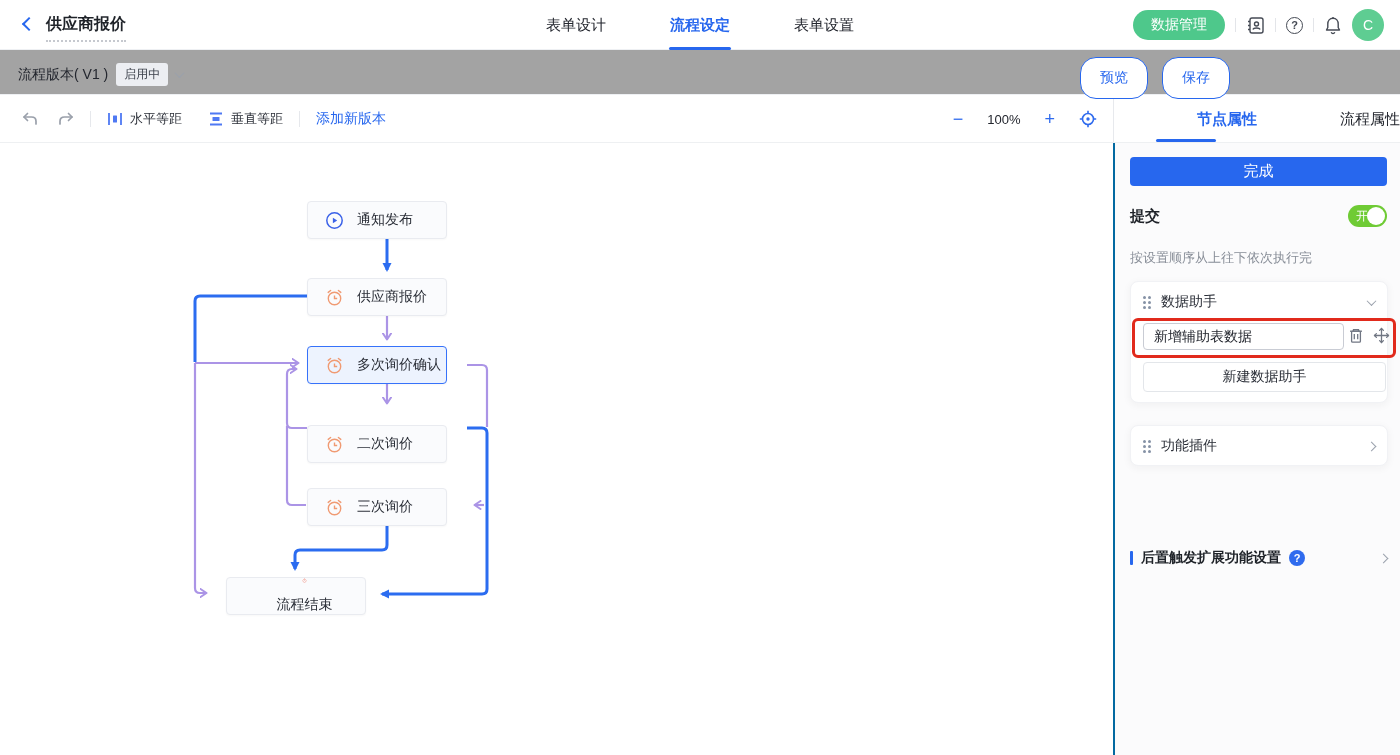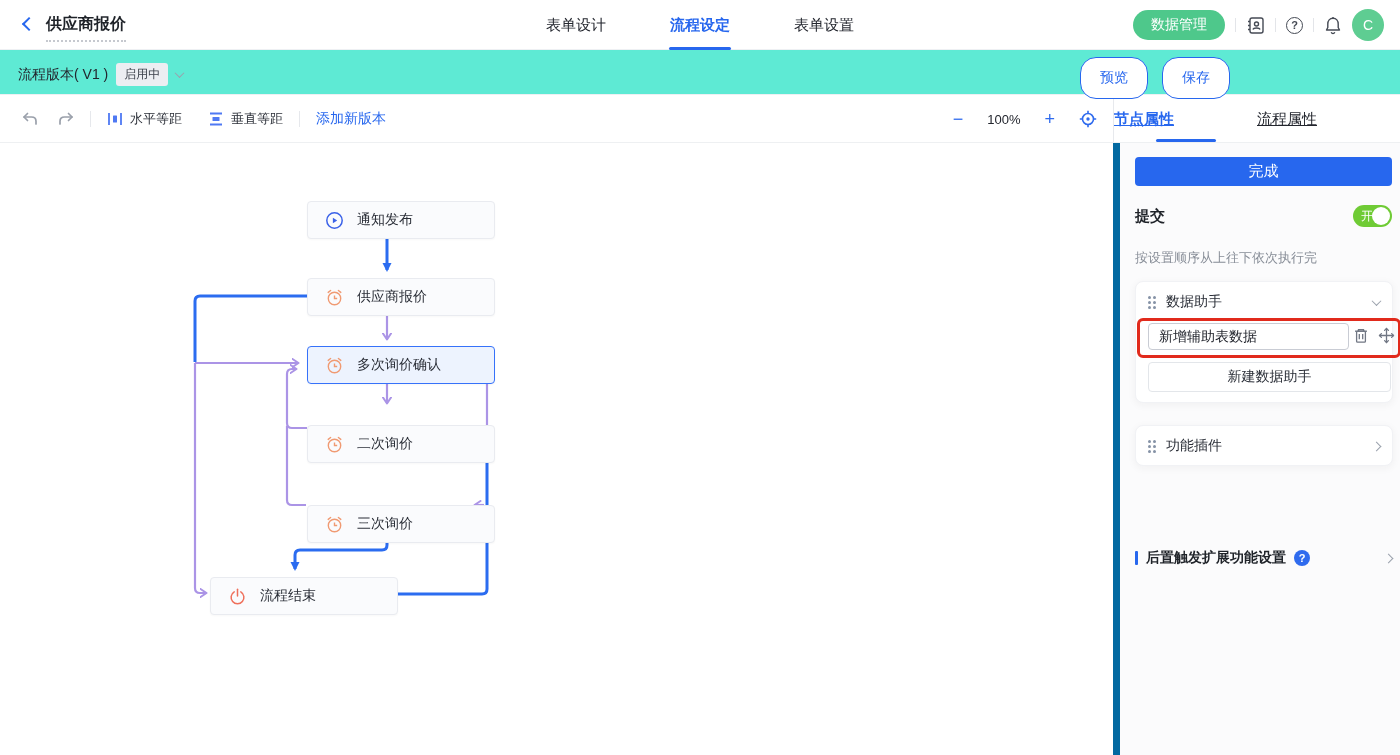--- a/index.html
+++ b/index.html
@@ -23,21 +23,21 @@
   .pill-green { height:30px; padding:0 18px; background:#4ec88b; color:#fff; font-size:14px;
     border:none; border-radius:16px; cursor:pointer; }
   .hsep { width:1px; height:14px; background:#e3e5e9; }
   .hicon { display:flex; align-items:center; justify-content:center; cursor:pointer; }
   .help-circle { width:17px; height:17px; border:1.4px solid #454a54; border-radius:50%;
     font-size:11px; font-weight:bold; color:#454a54; display:flex; align-items:center; justify-content:center; }
   .avatar { width:32px; height:32px; border-radius:50%; background:#5ecd92; color:#fff;
     font-size:14px; display:flex; align-items:center; justify-content:center; cursor:pointer; }
 
   
-  .subheader { position:absolute; left:0; top:50px; width:1400px; height:45px; background:#5eead4;
+  .subheader { position:absolute; left:0; top:50px; width:1400px; height:45px; background:#a3a3a3;
     border-bottom:1px solid #eef0f3; z-index:19; }
   .version { position:absolute; left:18px; top:13px; font-size:14px; color:#23262e; display:flex; align-items:center; gap:8px; }
   .badge { background:#eceef2; color:#3c414b; font-size:12px; padding:3px 8px; border-radius:3px; }
   .chev { display:inline-block; width:7px; height:7px; border-right:1.5px solid #9aa1ac; border-bottom:1.5px solid #9aa1ac; }
   .chev.down { transform:rotate(45deg) translate(-1px,-1px); }
   .chev.right { transform:rotate(-45deg); }
   .sub-actions { position:absolute; right:170px; top:7px; display:flex; gap:14px; }
   .pill-outline { height:42px; width:68px; border:1px solid #2767ee; color:#2767ee; background:#fff;
     font-size:14px; border-radius:16px; cursor:pointer; }
 
@@ -47,26 +47,26 @@
   .tb-btn { display:flex; align-items:center; gap:7px; cursor:pointer; font-size:13px; color:#2a2e37; }
   .tb-sep { width:1px; height:16px; background:#e6e8ec; margin:0 16px; }
   .tb-link { color:#2767ee; font-size:14px; cursor:pointer; }
   .zoomctl { position:absolute; right:16px; top:0; height:48px; display:flex; align-items:center; gap:24px; }
   .zbtn { color:#2f6bee; font-size:18px; cursor:pointer; line-height:1; }
   .zlevel { font-size:13px; color:#23262e; }
 
   
   .ptabs { position:absolute; left:1113px; top:95px; width:287px; height:48px; background:#fff;
     border-bottom:1px solid #eef0f2; border-left:1px solid #e7e9ed; display:flex; z-index:18; }
-  .ptab { flex:1; text-align:left; line-height:48px; font-size:15px; color:#23262e; position:relative; cursor:pointer;text-decoration:underline; }
+  .ptab { flex:1; text-align:right; line-height:48px; font-size:15px; color:#23262e; position:relative; cursor:pointer; }
   .ptab.active { color:#2767ee; font-weight:bold; }
   .ptab.active::after { content:""; position:absolute; left:50%; transform:translateX(-50%);
     bottom:0; width:60px; height:3px; background:#2767ee; border-radius:2px; }
   .panel { position:absolute; left:1113px; top:143px; width:287px; height:612px; background:#fbfbfc;
-    border-left:7px solid #0369a1; z-index:17; }
+    border-left:2px solid #0369a1; z-index:17; }
   .btn-complete { position:absolute; left:15px; top:14px; width:257px; height:29px; background:#2767ee;
     color:#fff; font-size:15px; border:none; border-radius:4px; cursor:pointer; }
   .submit-row { position:absolute; left:15px; top:62px; width:257px; display:flex; justify-content:space-between; align-items:center; }
   .submit-label { font-size:15px; font-weight:bold; color:#1f2329; }
   .toggle { width:39px; height:22px; border-radius:11px; background:#6fcb35; position:relative; cursor:pointer; }
   .toggle .t-txt { position:absolute; left:8px; top:4px; font-size:12px; color:#fff; line-height:1.2; }
   .toggle .t-knob { position:absolute; right:2px; top:2px; width:18px; height:18px; border-radius:50%; background:#fff; }
   .order-hint { position:absolute; left:15px; top:106px; font-size:13px; color:#878d97; }
 
   .card { position:absolute; left:15px; width:258px; background:#fff; border:1px solid #f1f2f5;
@@ -90,21 +90,21 @@
   .post-bar { width:3px; height:14px; background:#2767ee; border-radius:1px; }
   .post-title { font-size:14px; font-weight:bold; color:#1f2329; }
   .q-icon { width:16px; height:16px; border-radius:50%; background:#2f6bee; color:#fff; font-size:11px;
     font-weight:bold; display:flex; align-items:center; justify-content:center; }
 
   
   .canvas { position:absolute; left:0; top:143px; width:1113px; height:612px; background:#fff; }
   .edges { position:absolute; left:0; top:0; }
   .pe { stroke:#ab94e6; stroke-width:2.2; fill:none; }
   .be { stroke:#2b6cf0; stroke-width:3; fill:none; }
-  .node { position:absolute; width:188px; height:38px; background:#fafbfd; border:1px solid #e9ebf0;
+  .node { position:absolute; width:140px; height:38px; background:#fafbfd; border:1px solid #e9ebf0;
     border-radius:4px; display:flex; align-items:center; gap:13px; padding-left:17px;
     font-size:14px; color:#2b2f38; cursor:pointer; box-shadow:0 1px 2px rgba(31,35,41,.03); }
   .node.selected { background:#edf3fe; border:1.5px solid #3672fa; }
 </style>
 </head>
 <body>
 
 <div class="header">
   <div class="back"></div>
   <div class="htitle">供应商报价</div>
@@ -327,29 +327,29 @@
 
   <div class="node" style="left:307px; top:282px;">
     <svg width="19" height="19" viewBox="0 0 19 19" fill="none" stroke="#f09a72" stroke-width="1.4">
       <circle cx="9.5" cy="10.5" r="6.2"></circle>
         <path d="M9.5,7.6 V10.5 H12.2"></path>
       <path d="M3.2,4.4 L5.6,2.5 M15.8,4.4 L13.4,2.5" stroke-linecap="round"></path>
     </svg>
     <span>二次询价</span>
   </div>
 
-  <div class="node" style="left:307px; top:362px;">
+  <div class="node" style="left:307px; top:345px;">
     <svg width="19" height="19" viewBox="0 0 19 19" fill="none" stroke="#f09a72" stroke-width="1.4">
       <circle cx="9.5" cy="10.5" r="6.2"></circle>
         <path d="M9.5,7.6 V10.5 H12.2"></path>
       <path d="M3.2,4.4 L5.6,2.5 M15.8,4.4 L13.4,2.5" stroke-linecap="round"></path>
     </svg>
     <span>三次询价</span>
   </div>
 
-  <div class="node" style="left:210px; top:434px;">
+  <div class="node" style="left:226px; top:434px;flex-direction:column;">
     <svg width="19" height="19" viewBox="0 0 19 19" fill="none" stroke="#ef705b" stroke-width="1.5">
       <path d="M6.2,4.8 A6.4,6.4 0 1 0 12.8,4.8" stroke-linecap="round"></path>
       <path d="M9.5,2.2 V9" stroke-linecap="round"></path>
     </svg>
     <span>流程结束</span>
   </div>
 </div>
 
 </body></html>

